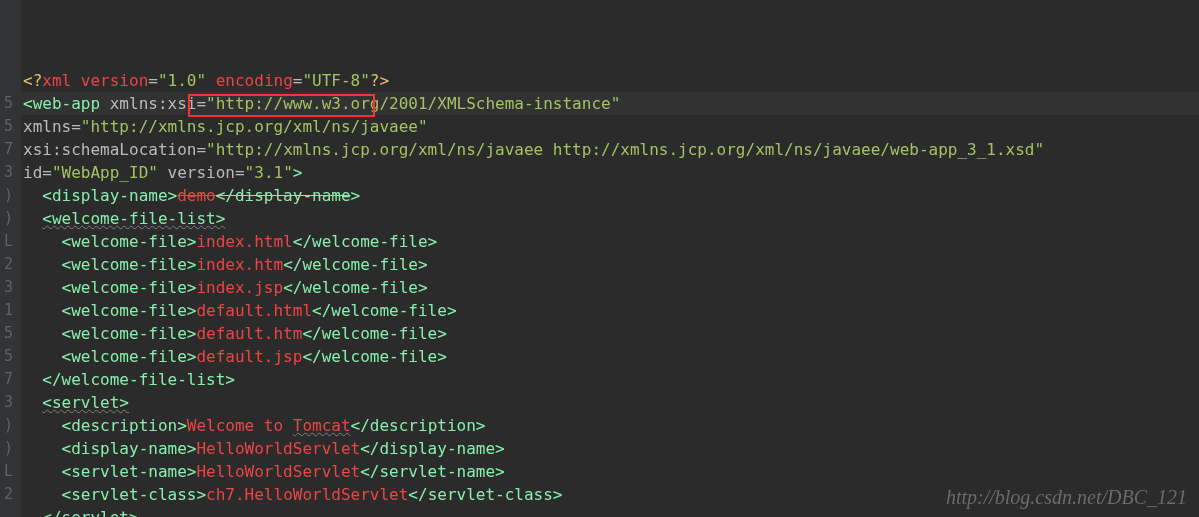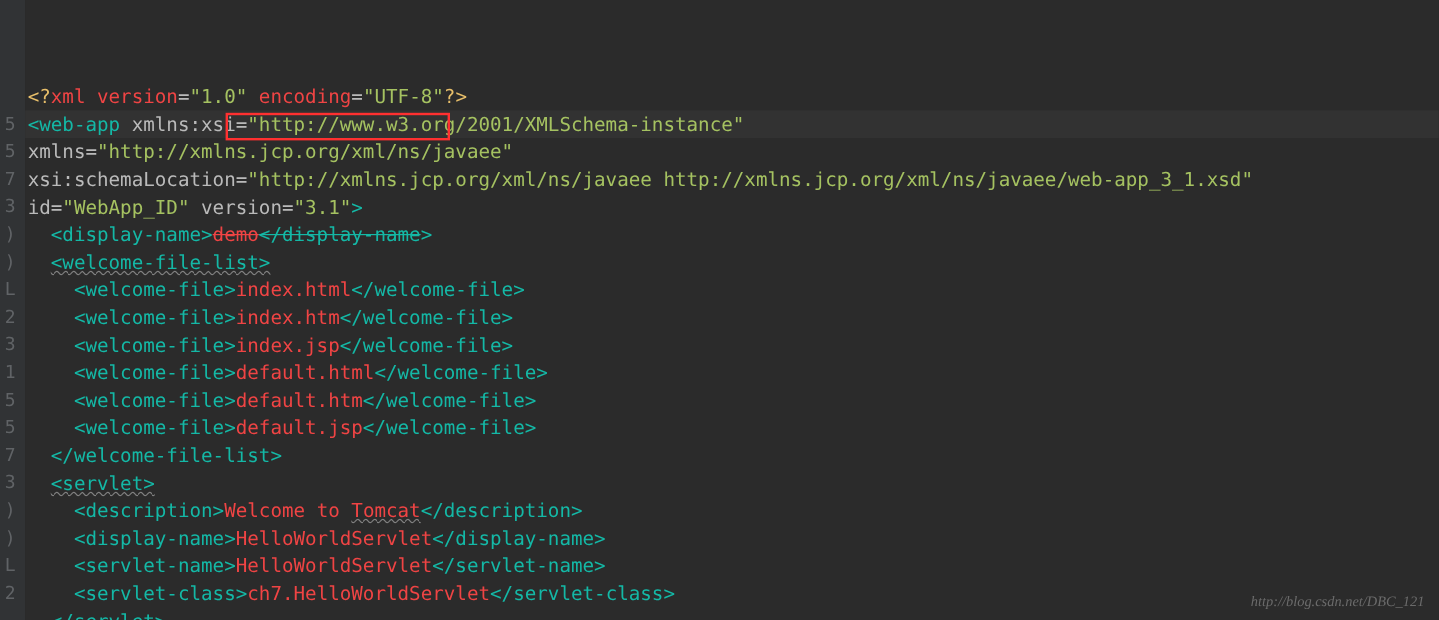--- a/index.html
+++ b/index.html
@@ -42,21 +42,21 @@
       left: 0;
       right: 0;
       height: 23px;
       z-index: 0;
     }
     .code-line {
       position: relative;
       z-index: 1;
       height: 23px;
     }
-    .tag { color: #14b8a6; text-align: center; }
+    .tag { color: #86efac; text-align: center; }
     .attr { color: #bababa; }
     .string { color: #a5c261; }
     .text { color: #ef4444; }
     .prolog { color: #e8bf6a; }
     .wavy {
       text-decoration: underline wavy #808080;
       text-decoration-thickness: 1px;
     }
     .strike {
       text-decoration: line-through;
@@ -66,21 +66,21 @@
       border: 2px solid #ff3030;
       z-index: 5;
       pointer-events: none;
     }
     .watermark {
       position: absolute;
       right: 12px;
       bottom: 8px;
       color: #6b6b6b;
       font-family: Georgia, serif;
-      font-size: 12px;
+      font-size: 20px;
       font-style: italic;
       z-index: 10;
     }
   </style>
 </head>
 <body>
 
 <div class="editor">
   <div class="gutter" id="gutter">
       <div>&nbsp;</div>

